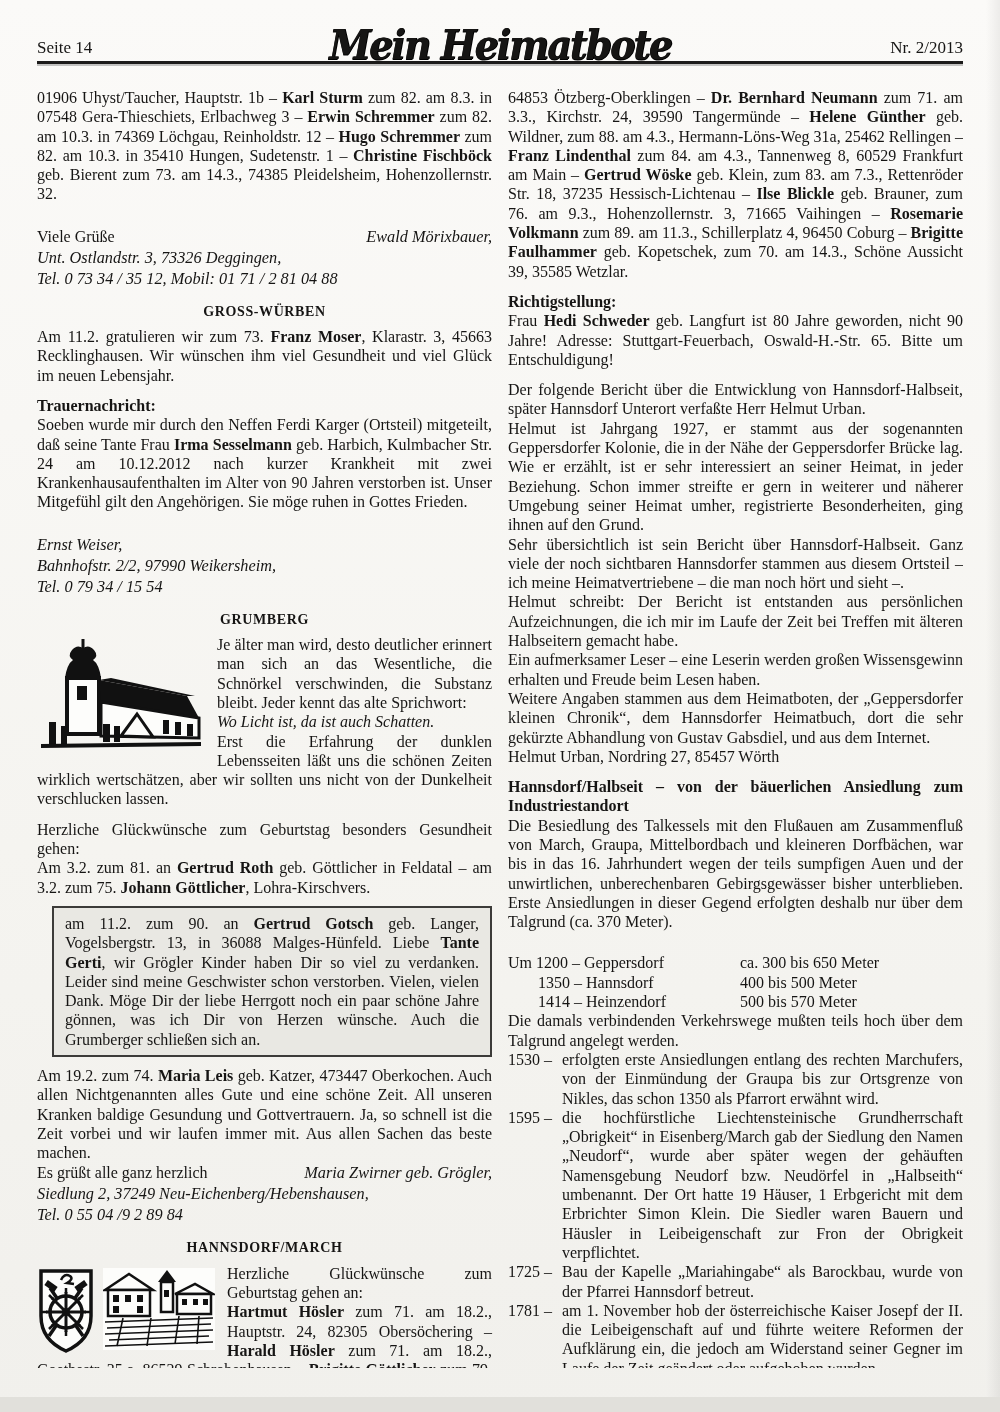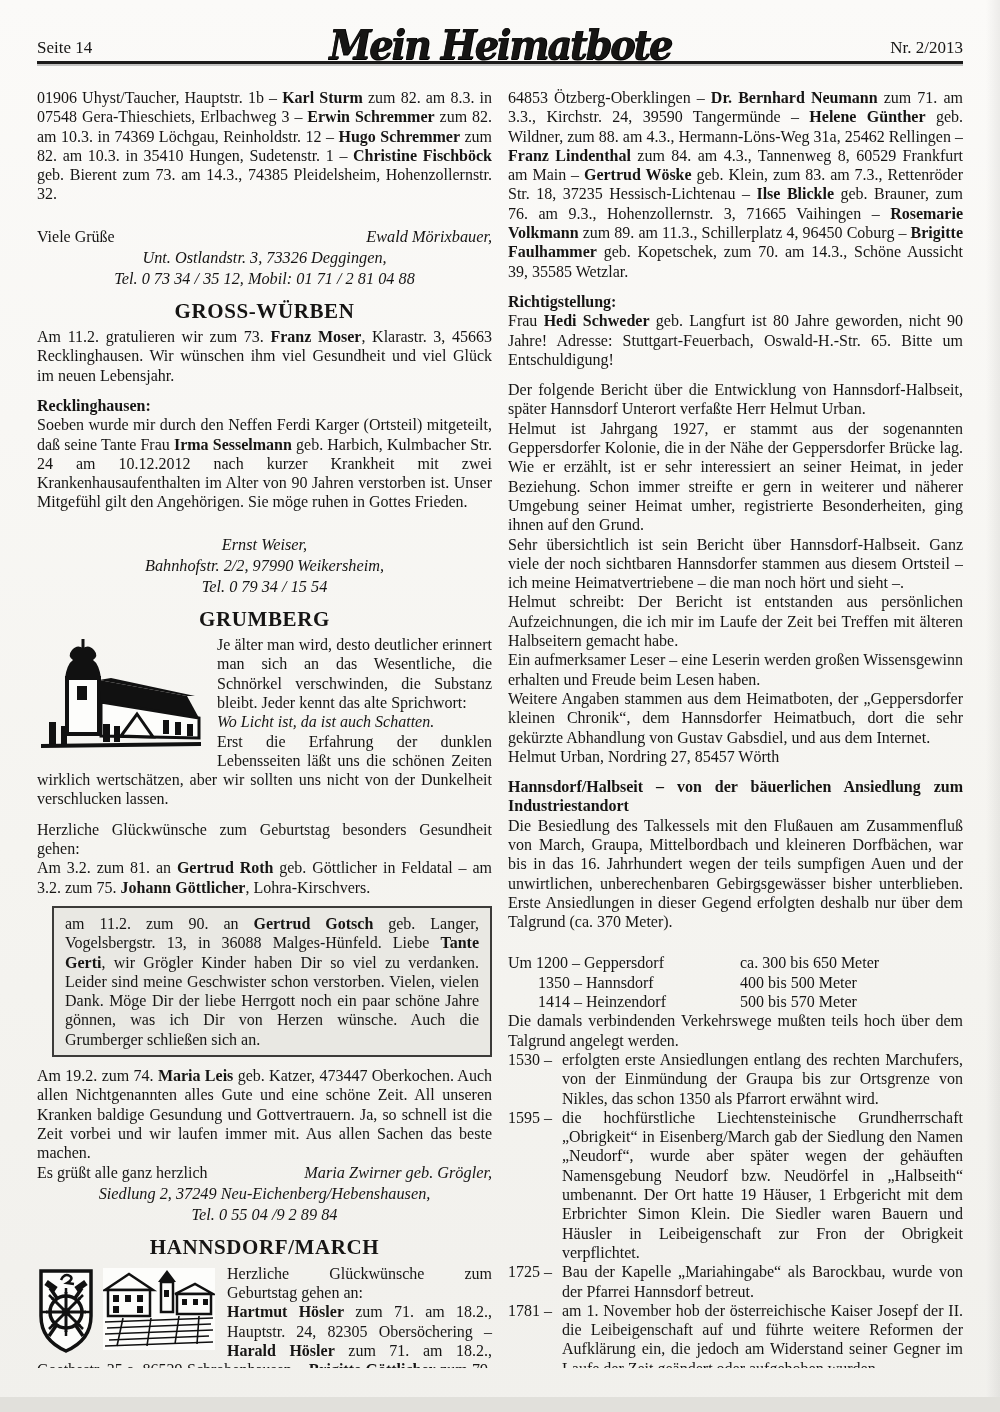--- a/index.html
+++ b/index.html
@@ -26,23 +26,23 @@
   }
   
   .cols{position:absolute;top:88px;left:37px;width:926px;height:1280px;display:flex;gap:16px;overflow:hidden;}
   .col{width:455px;font-size:16px;line-height:19.3px;text-align:justify;}
   p{margin:0;}
   .gap-s{margin-top:22px;}
   .gap-m{margin-top:11px;}
   .gap-l{margin-top:26px;}
   .b{font-weight:bold;}
   .i{font-style:italic;}
-  .sec-title{font-weight:bold;text-align:center;font-size:21px;letter-spacing:.6px;margin:13px 0 6px 0;}
+  .sec-title{font-weight:bold;text-align:center;font-size:14px;letter-spacing:.6px;margin:13px 0 6px 0;}
   .runin{font-weight:bold;}
-  .sig{font-style:italic;text-align:center;font-size:16.3px;line-height:21px;}
+  .sig{font-style:italic;text-align:left;font-size:16.3px;line-height:21px;}
   .sig-row{display:flex;justify-content:space-between;align-items:baseline;}
   .sig-row .lead{font-style:normal;text-align:left;}
   .boxed{
     border:2px solid #3c3b39;background:#e9e8e3;
     padding:6px 11px;margin:9px 0 9px 15px;
   }
   .illu{float:left;margin:3px 12px 2px 0;}
   .illu-row{float:left;margin:4px 12px 2px 0;display:flex;gap:8px;align-items:flex-start;}
   .clearfix::after{content:"";display:block;clear:both;}
   
@@ -77,21 +77,21 @@
       <div class="sig-row gap-s">
         <span class="lead">Viele Grüße</span>
         <span class="sig">Ewald Mörixbauer,</span>
       </div>
       <div class="sig">Unt. Ostlandstr. 3, 73326 Deggingen,</div>
       <div class="sig">Tel. 0 73 34 / 35 12, Mobil: 01 71 / 2 81 04 88</div>
 
       <div class="sec-title">GROSS-WÜRBEN</div>
       <p><span>Am 11.2. gratulieren wir zum 73. </span><span class="b">Franz Moser</span><span>, Klarastr. 3, 45663 Recklinghausen. Wir wünschen ihm viel Gesundheit und viel Glück im neuen Lebensjahr.</span></p>
 
-      <p class="runin gap-m">Recklinghausen:</p>
+      <p class="runin gap-m">Trauernachricht:</p>
       <p><span>Soeben wurde mir durch den Neffen Ferdi Karger (Ortsteil) mitgeteilt, daß seine Tante Frau </span><span class="b">Irma Sesselmann</span><span> geb. Harbich, Kulmbacher Str. 24 am 10.12.2012 nach kurzer Krankheit mit zwei Krankenhausaufenthalten im Alter von 90 Jahren verstorben ist. Unser Mitgefühl gilt den Angehörigen. Sie möge ruhen in Gottes Frieden.</span></p>
 
       <div class="sig gap-s">Ernst Weiser,</div>
       <div class="sig">Bahnhofstr. 2/2, 97990 Weikersheim,</div>
       <div class="sig">Tel. 0 79 34 / 15 54</div>
 
       <div class="sec-title">GRUMBERG</div>
 
       <div class="clearfix">
         <span class="illu">

